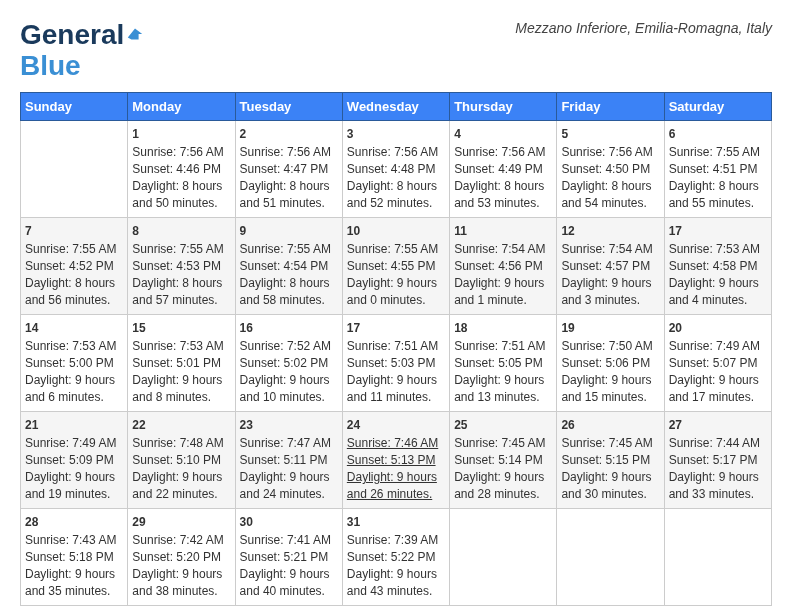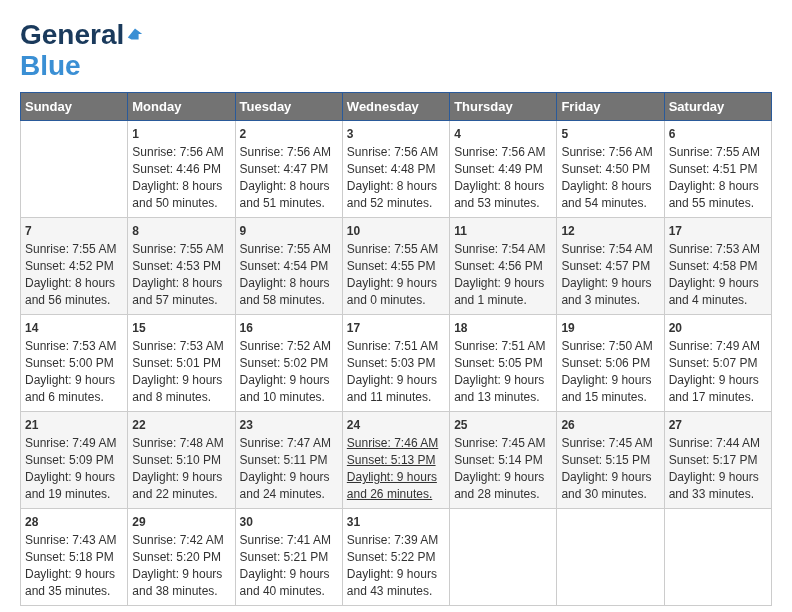--- a/index.html
+++ b/index.html
@@ -47,21 +47,21 @@
       font-size: 14px;
       color: #444;
       font-style: italic;
     }
     table {
       width: 100%;
       border-collapse: collapse;
       font-size: 11px;
     }
     thead th {
-      background: #737373;
+      background: #3b82f6;
       color: #fff;
       padding: 6px 4px;
       text-align: left;
       font-size: 13px;
       font-weight: bold;
       border: 1px solid #2a5a9a;
     }
     tbody td {
       vertical-align: top;
       padding: 5px 4px;
@@ -102,20 +102,21 @@
         <svg class="logo-icon" viewBox="0 0 20 20">
           <path d="M2 14 L10 4 L18 10 L14 10 L14 16 L6 16 Z" fill="#3a8fd4"></path>
         </svg>
       </div>
       <div style="display:flex;align-items:flex-start;">
         <span class="logo-text"><span>Blue</span></span>
       </div>
     </div>
   </div>
   <div class="title-area">
+    <div class="location">Mezzano Inferiore, Emilia-Romagna, Italy</div>
   </div>
 </div>
 
 <table>
   <thead>
     <tr>
     <th>Sunday</th>
         <th>Monday</th>
         <th>Tuesday</th>
         <th>Wednesday</th>

